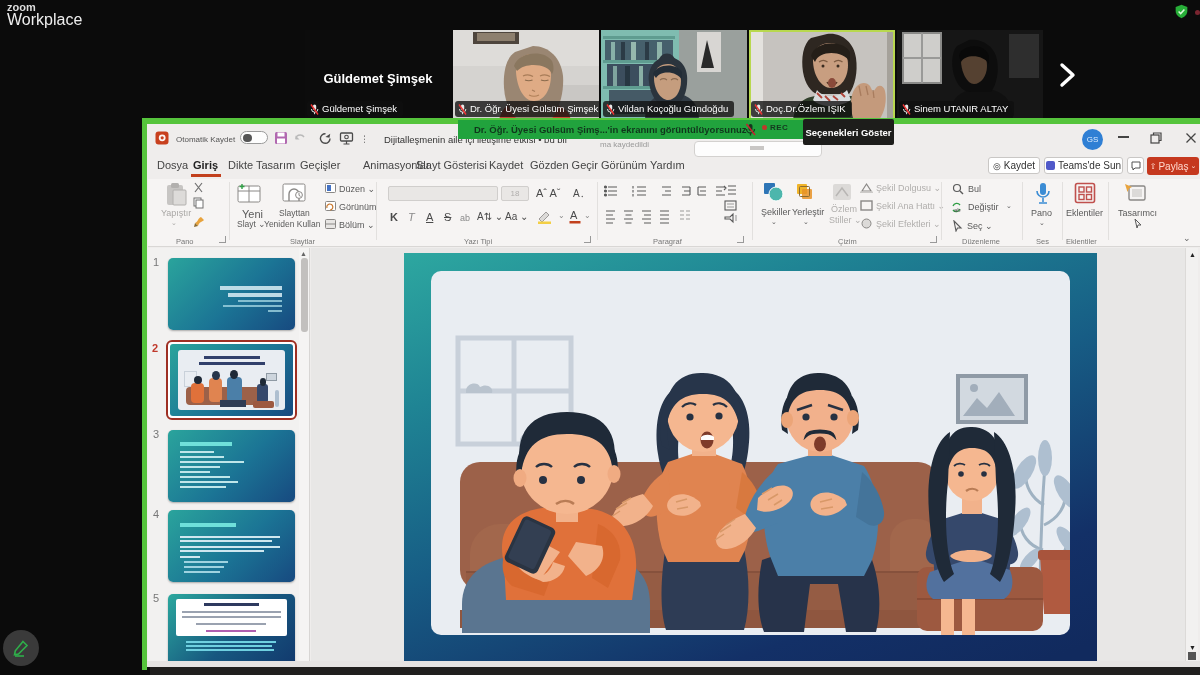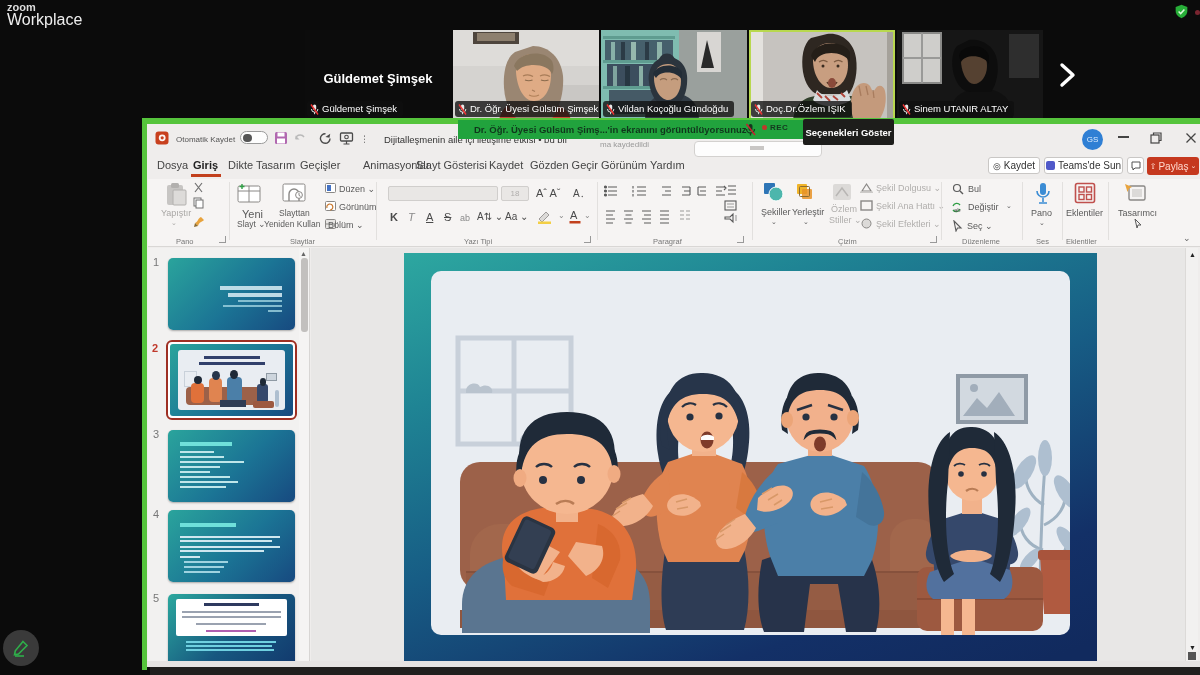--- a/index.html
+++ b/index.html
@@ -261,21 +261,21 @@
 <div class="ric" style="left:339px;top:184px">Düzen ⌄</div>
 <svg class="abs" style="left:325px;top:201px" width="11" height="10" viewBox="0 0 11 10">
       <rect x=".5" y=".5" width="10" height="9" rx="1" fill="#fff" stroke="#8a8886"></rect>
       <path d="M2 7a3 3 0 1 1 3 2" fill="none" stroke="#c8762c" stroke-width="1.2"></path>
     </svg>
 <div class="ric" style="left:339px;top:202px">Görünüm</div>
 <svg class="abs" style="left:325px;top:219px" width="11" height="10" viewBox="0 0 11 10">
       <rect x=".5" y=".5" width="10" height="9" rx="1" fill="#e8e6e4" stroke="#8a8886"></rect>
       <path d="M0 5h11" stroke="#8a8886"></path>
     </svg>
-<div class="ric" style="left:328px;top:220px">Bölüm ⌄</div>
+<div class="ric" style="left:339px;top:220px">Bölüm ⌄</div>
 <div class="glbl" style="left:290px">Slaytlar</div>
 <div class="gsep" style="left:376px"></div>
 
 <div class="abs" style="left:388px;top:186px;width:110px;height:15px;background:#e9e7e5;border:1px solid #d0cecc;border-radius:2px"></div>
 <div class="abs" style="left:501px;top:186px;width:28px;height:15px;background:#e9e7e5;border:1px solid #d0cecc;border-radius:2px;font-size:8px;color:#b0aeac;text-align:center;line-height:14px">18</div>
 <div class="ric" style="left:536px;top:187px;font-size:11px;color:#4a4a4a">Aˆ Aˇ</div>
 <div class="ric" style="left:573px;top:186px;font-size:10px;color:#4a4a4a">A․</div>
 <div class="ric" style="left:390px;top:211px;font-size:11px;color:#4a4a4a;font-weight:bold">K</div>
 <div class="ric" style="left:408px;top:211px;font-size:11px;color:#8a8a8a;font-style:italic">T</div>
 <div class="ric" style="left:426px;top:211px;font-size:11px;color:#4a4a4a;text-decoration:underline">A</div>

